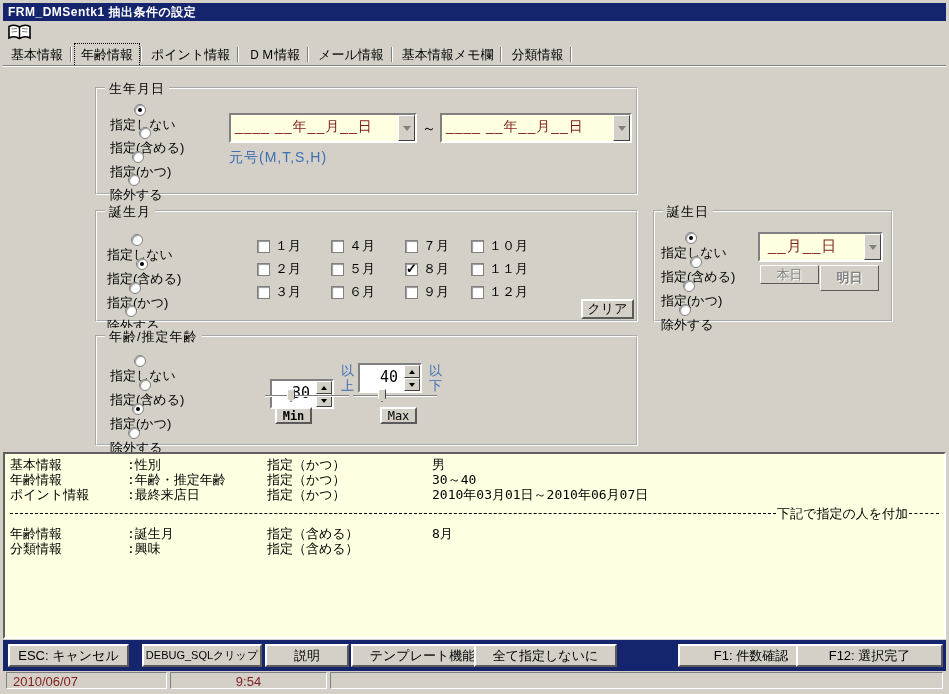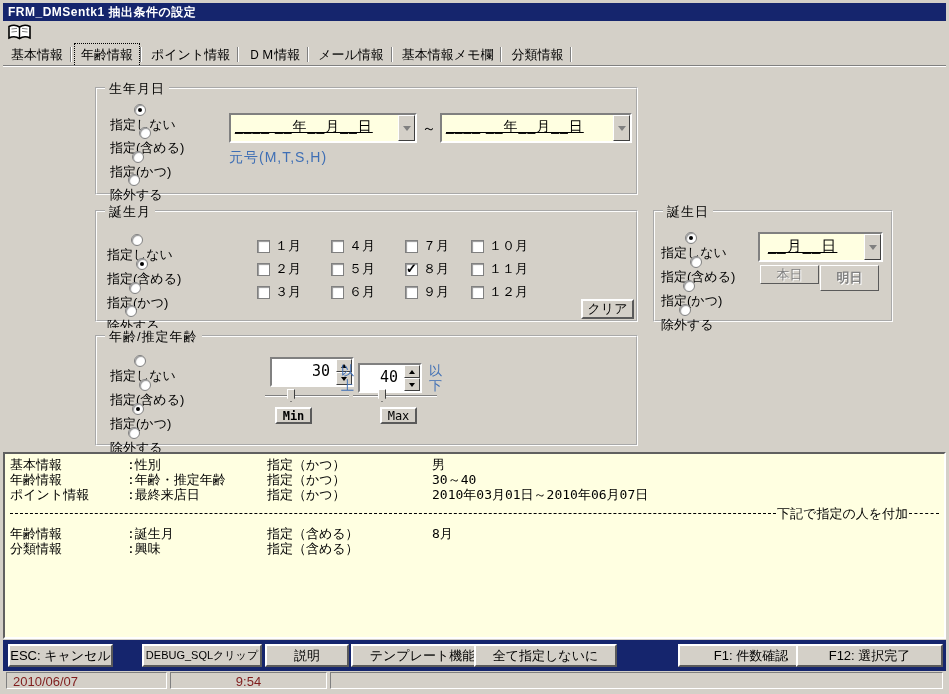--- a/index.html
+++ b/index.html
@@ -79,22 +79,22 @@
   }
   .clabel{ font-size:13px; white-space:nowrap; }
 
   
   .combo{
     position:absolute; display:flex;
     border:2px solid; border-color:#808080 #fff #fff #808080;
     background:#ffffe1;
   }
   .combo-text{
-    flex:1; color:#000000; font-size:14px; padding:3px 2px 0 4px;
-    white-space:nowrap; overflow:hidden; letter-spacing:1px;text-decoration:underline;
+    flex:1; color:#7f1d1d; font-size:14px; padding:3px 2px 0 4px;
+    white-space:nowrap; overflow:hidden; letter-spacing:1px;
   }
   .combo-btn{
     width:17px; background:#d4d0c8;
     border:1px solid; border-color:#fff #404040 #404040 #fff;
     display:flex; align-items:center; justify-content:center; flex:none;
   }
   .arrow-down{
     width:0; height:0; border-left:4px solid transparent; border-right:4px solid transparent;
     border-top:5px solid #808080;
   }
@@ -368,21 +368,21 @@
     </div>
     <div class="radio-row" style="left:13px;top:66px;">
       <span class="radio selected"></span>
       <span class="rlabel">指定(かつ)</span>
     </div>
     <div class="radio-row" style="left:13px;top:90px;">
       <span class="radio"></span>
       <span class="rlabel">除外する</span>
     </div>
 
-    <div class="spinbox" style="left:173px;top:20px;height:30px;padding-left:20px;">
+    <div class="spinbox" style="left:173px;top:42px;height:30px;">
       <span class="spin-val mono">30</span>
       <span class="spin-btns">
         <span class="spin-btn">
             <span class="tri-up"></span>
           </span>
         <span class="spin-btn">
             <span class="tri-down"></span>
           </span>
       </span>
     </div>
@@ -444,21 +444,21 @@
     </div>
     <div class="sum-row">
       <span class="sum-c1">分類情報</span>
       <span class="sum-c2">:興味</span>
       <span class="sum-c3">指定（含める）</span>
       <span class="sum-c4"></span>
     </div>
   </div>
 
   <div class="footerbar">
-    <div class="btn" style="left:5px;top:4px;width:105px;height:23px;">ESC: キャンセル</div>
+    <div class="btn" style="left:5px;top:4px;width:121px;height:23px;">ESC: キャンセル</div>
     <div class="btn" style="left:139px;top:4px;width:120px;height:23px;font-size:11px;">DEBUG_SQLクリップ</div>
     <div class="btn" style="left:262px;top:4px;width:84px;height:23px;">説明</div>
     <div class="btn" style="left:348px;top:4px;width:143px;height:23px;">テンプレート機能</div>
     <div class="btn" style="left:471px;top:4px;width:143px;height:23px;">全て指定しないに</div>
     <div class="btn" style="left:644px;top:4px;width:146px;height:23px;margin-left:31px;">F1: 件数確認</div>
     <div class="btn" style="left:793px;top:4px;width:147px;height:23px;">F12: 選択完了</div>
   </div>
 
   <div class="statusbar">
     <div class="status-cell" style="left:3px;width:161px;">2010/06/07</div>

